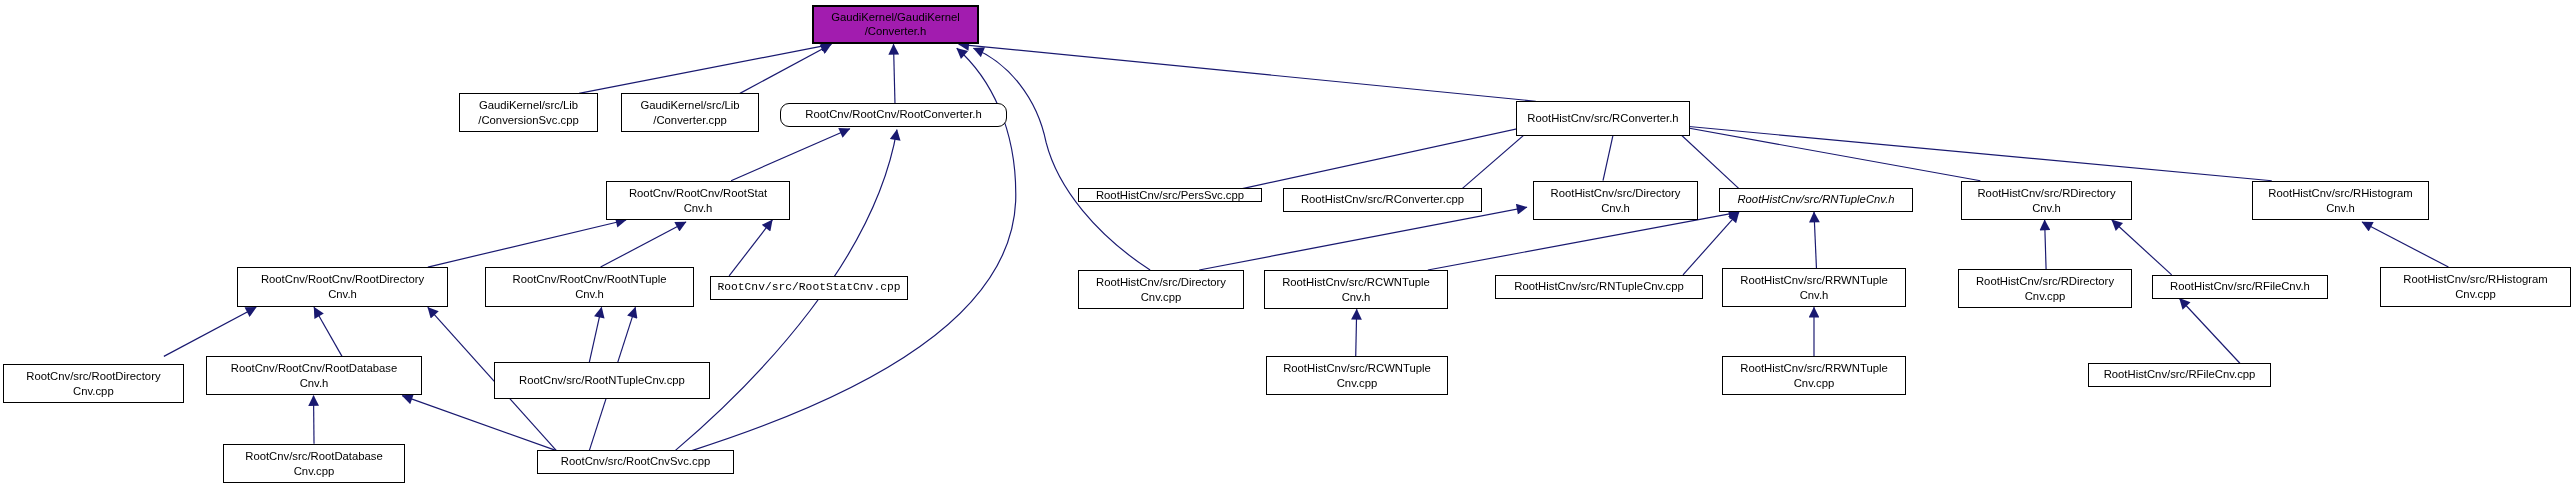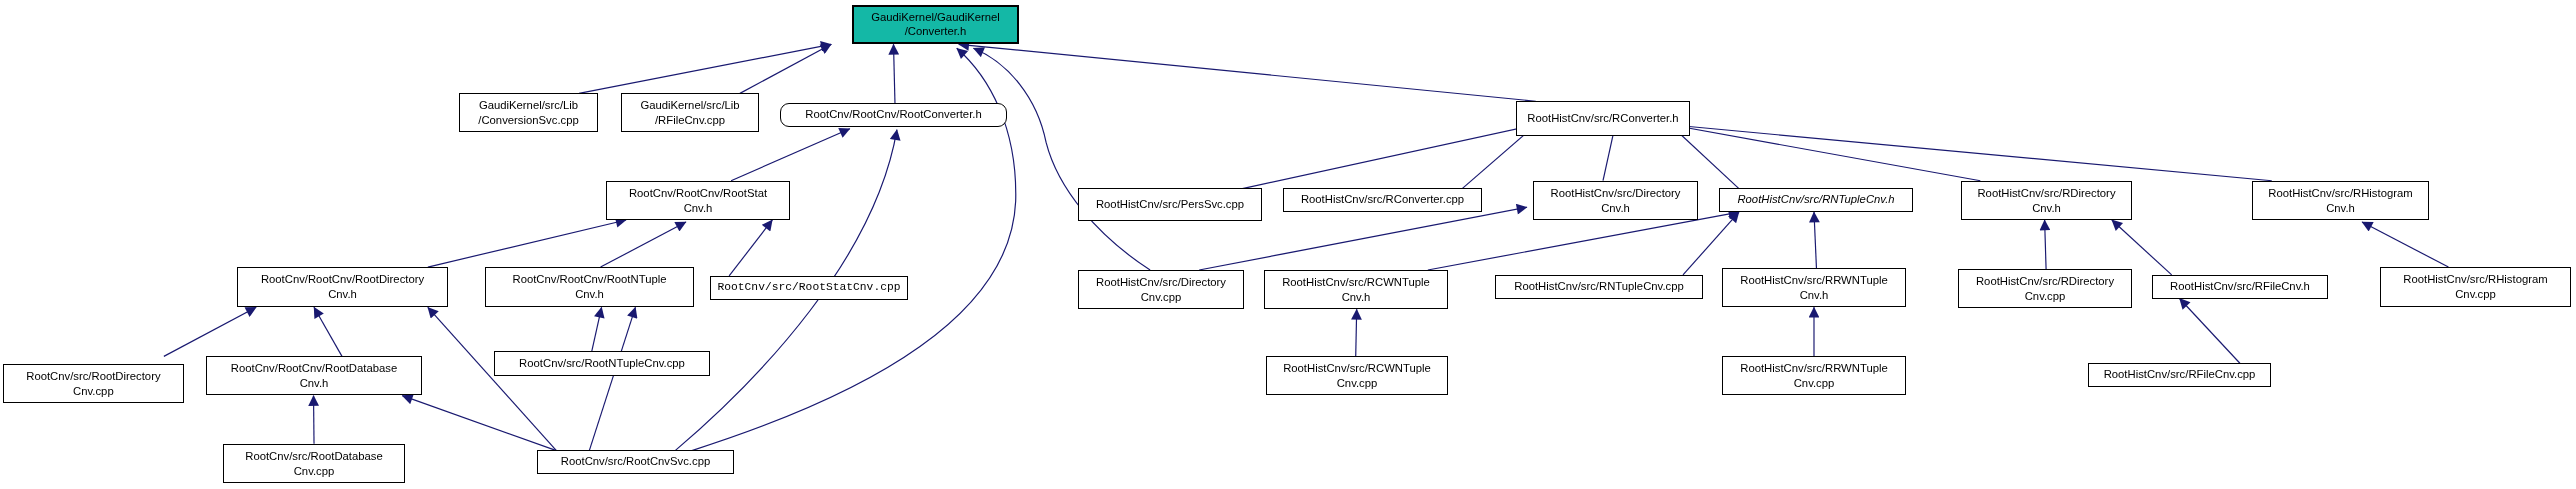--- a/index.html
+++ b/index.html
@@ -27,24 +27,23 @@
     align-items:center;
     justify-content:center;
     text-align:center;
     font-size:11.3px;
     line-height:1.3;
     white-space:nowrap;
     cursor:pointer;
     z-index:2;
   }
   .node.selected{
-    background:#14b8a6;
+    background:#a21caf;
     border:2px solid #000000;
     cursor:default;
-    margin-left:40px;
   }
 </style>
 </head>
 <body>
 
 <div class="graph">
   <svg id="edges" width="2576" height="490" xmlns="http://www.w3.org/2000/svg" viewBox="0 0 2625 499">
     <defs>
       <marker id="arrow" viewBox="0 0 10 10" refX="9.5" refY="5" markerUnits="userSpaceOnUse" markerWidth="13" markerHeight="11" orient="auto">
         <path d="M 0 0 L 10 5 L 0 10 z" fill="#191970"></path>
@@ -94,21 +93,21 @@
       </div>
       <div class="node" title="GaudiKernel/src/Lib/ConversionSvc.cpp" style="left: 459px; top: 93px; width: 139px; height: 39px;">
         <div>
           <div>GaudiKernel/src/Lib</div>
           <div>/ConversionSvc.cpp</div>
         </div>
       </div>
       <div class="node" title="GaudiKernel/src/Lib/Converter.cpp" style="left: 621px; top: 93px; width: 138px; height: 39px;">
         <div>
           <div>GaudiKernel/src/Lib</div>
-          <div>/RFileCnv.cpp</div>
+          <div>/Converter.cpp</div>
         </div>
       </div>
       <div class="node" title="RootCnv/RootCnv/RootConverter.h" style="left: 780px; top: 103px; width: 227px; height: 23.6px; border-radius: 9px;">
         <div>
           <div>RootCnv/RootCnv/RootConverter.h</div>
         </div>
       </div>
       <div class="node" title="RootHistCnv/src/RConverter.h" style="left: 1516px; top: 101px; width: 174px; height: 35px;">
         <div>
           <div>RootHistCnv/src/RConverter.h</div>
@@ -142,37 +141,37 @@
           <div>RootCnv/src/RootDirectory</div>
           <div>Cnv.cpp</div>
         </div>
       </div>
       <div class="node" title="RootCnv/RootCnv/RootDatabaseCnv.h" style="left: 206px; top: 356px; width: 216px; height: 39px;">
         <div>
           <div>RootCnv/RootCnv/RootDatabase</div>
           <div>Cnv.h</div>
         </div>
       </div>
-      <div class="node" title="RootCnv/src/RootNTupleCnv.cpp" style="left: 494px; top: 351px; width: 216px; height: 25px;">
+      <div class="node" title="RootCnv/src/RootNTupleCnv.cpp" style="left: 494px; top: 362px; width: 216px; height: 37px;">
         <div>
           <div>RootCnv/src/RootNTupleCnv.cpp</div>
         </div>
       </div>
       <div class="node" title="RootCnv/src/RootDatabaseCnv.cpp" style="left: 223px; top: 444px; width: 182px; height: 39px;">
         <div>
           <div>RootCnv/src/RootDatabase</div>
           <div>Cnv.cpp</div>
         </div>
       </div>
       <div class="node" title="RootCnv/src/RootCnvSvc.cpp" style="left: 537px; top: 450px; width: 197px; height: 23.6px;">
         <div>
           <div>RootCnv/src/RootCnvSvc.cpp</div>
         </div>
       </div>
-      <div class="node" title="RootHistCnv/src/PersSvc.cpp" style="left: 1078px; top: 188px; width: 184px; height: 33px;">
+      <div class="node" title="RootHistCnv/src/PersSvc.cpp" style="left: 1078px; top: 188px; width: 184px; height: 14px;">
         <div>
           <div>RootHistCnv/src/PersSvc.cpp</div>
         </div>
       </div>
       <div class="node" title="RootHistCnv/src/RConverter.cpp" style="left: 1283px; top: 188px; width: 199px; height: 23.6px;">
         <div>
           <div>RootHistCnv/src/RConverter.cpp</div>
         </div>
       </div>
       <div class="node" title="RootHistCnv/src/DirectoryCnv.h" style="left: 1533px; top: 181px; width: 165px; height: 39px;">

